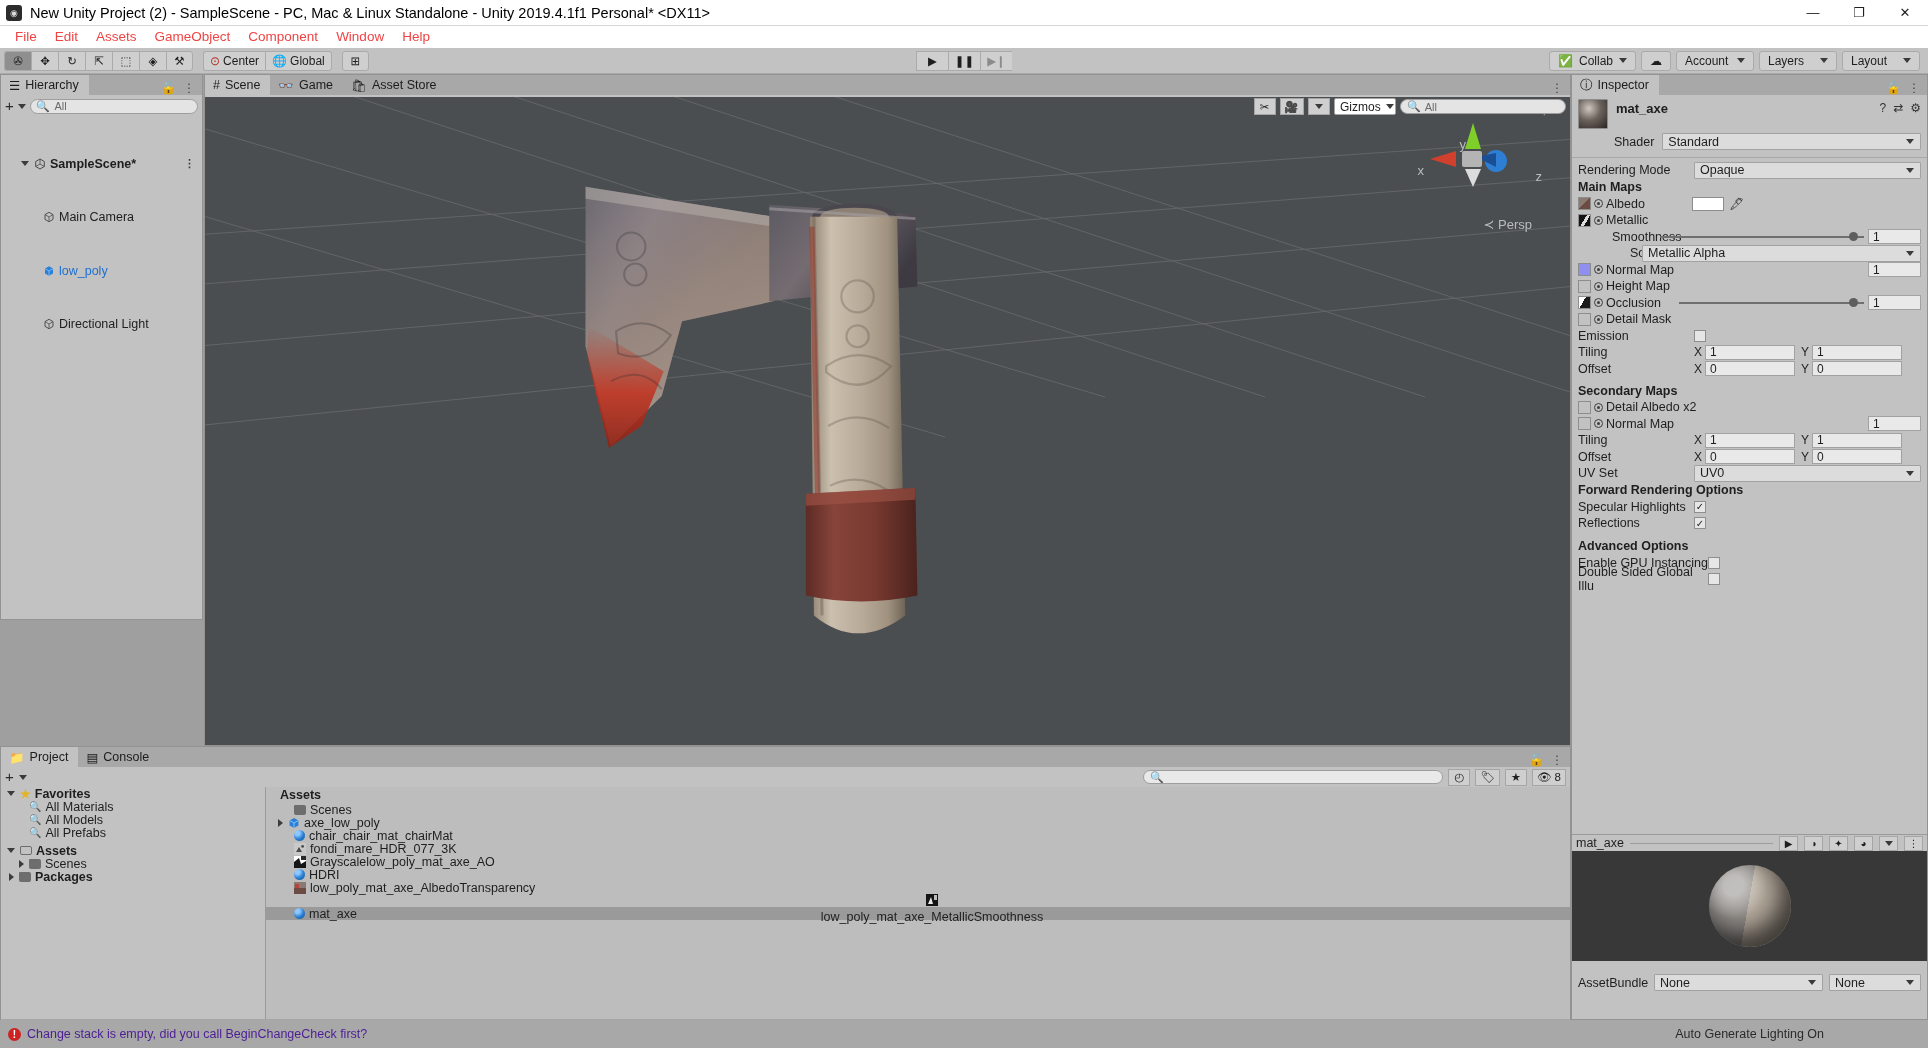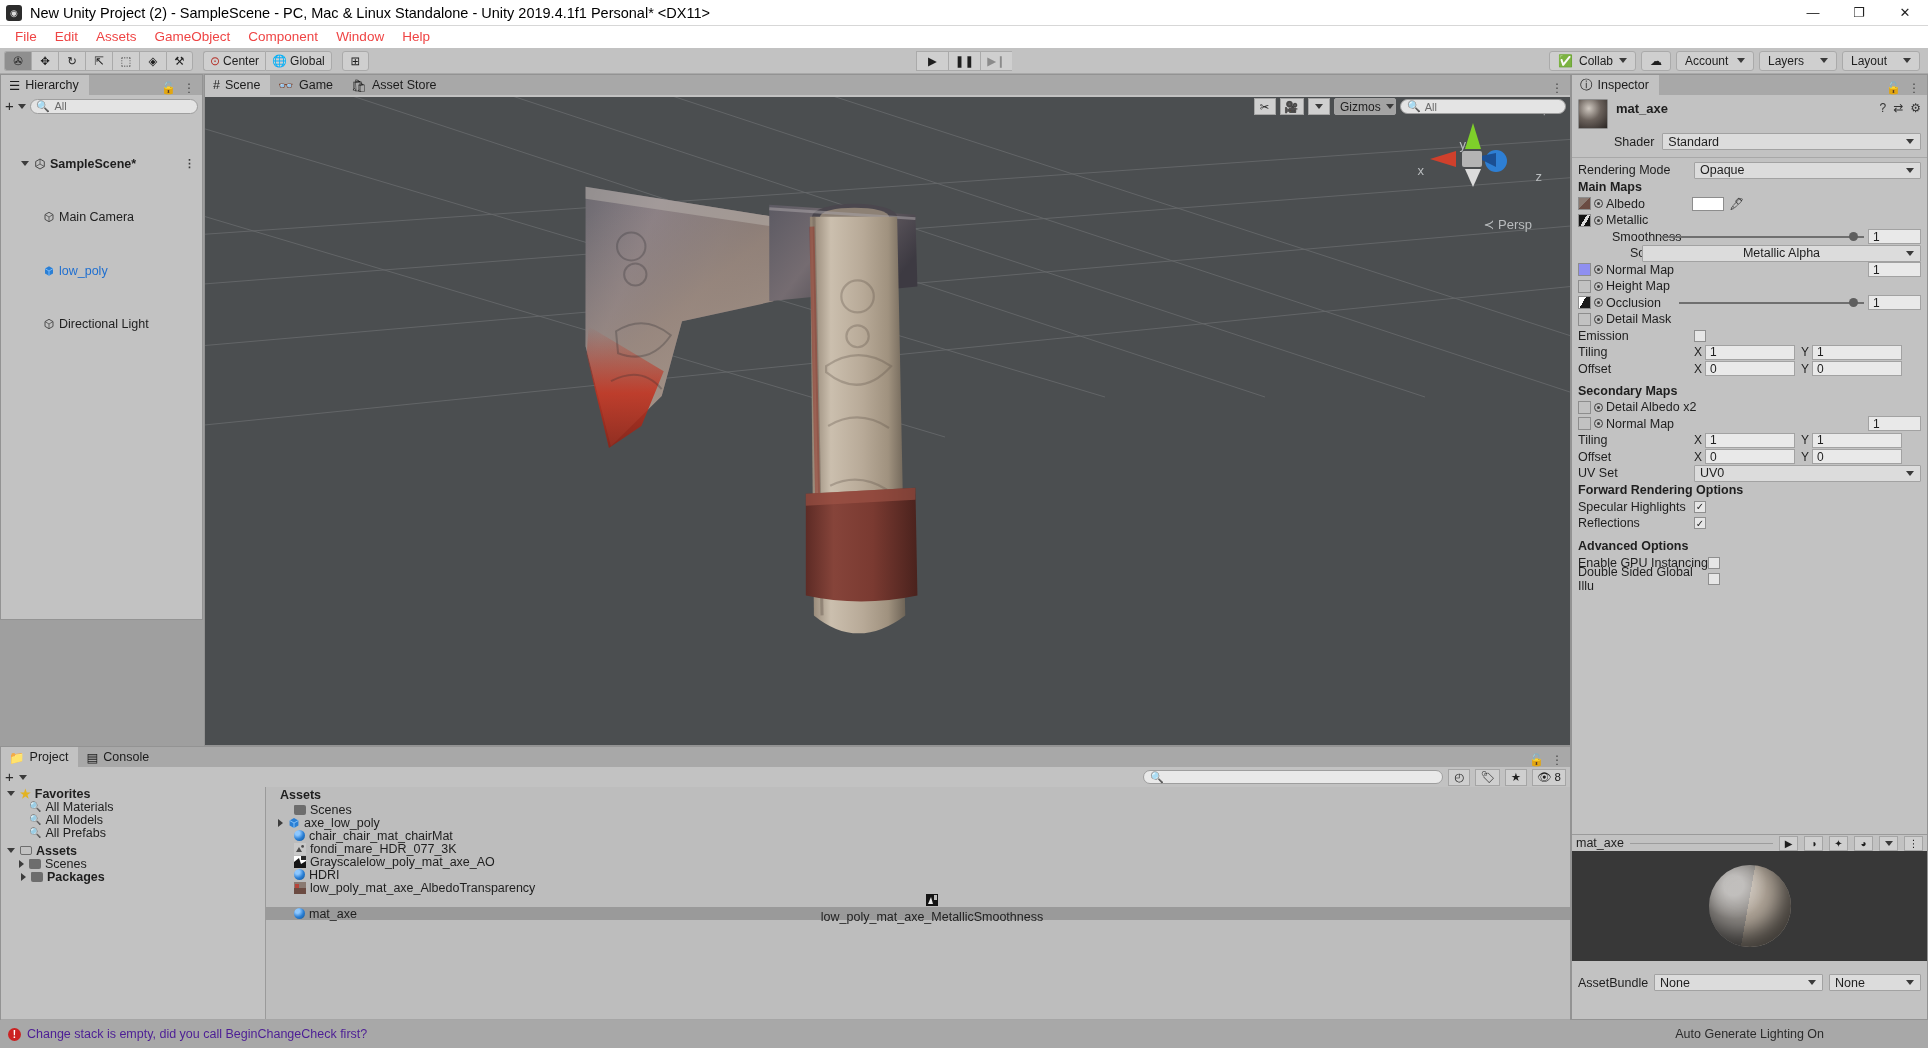--- a/index.html
+++ b/index.html
@@ -63,21 +63,21 @@
   .arrow-r{ width:0;height:0;border-top:4.5px solid transparent;border-bottom:4.5px solid transparent;
      border-left:5px solid #3c3c3c; margin-right:1px;}
   .ico-cube{ width:12px;height:12px; display:inline-block;}
   .lbl-blue{ color:#1f6fd0; }
   .dots{ position:absolute; right:6px; font-size:11px; color:#3c3c3c; letter-spacing:1px;}
 
   
   #scene{ left:204px; top:0; right:357px; height:672px; }
   .scene-tools{ height:22px; background:#c2c2c2; display:flex; align-items:center; gap:3px; padding:0 3px;
      border-bottom:1px solid #9a9a9a; }
-  .sdrop{ height:17px; background:#a3a3a3; border:1px solid #a5a5a5; border-radius:2px;
+  .sdrop{ height:17px; background:#ffffff; border:1px solid #a5a5a5; border-radius:2px;
      display:flex;align-items:center;gap:5px;padding:0 5px;font-size:12px;}
   .sbtn{ height:17px;min-width:22px;padding:0 4px;background:#cfcfcf;border:1px solid #a5a5a5;
      display:flex;align-items:center;justify-content:center;gap:2px;font-size:11.5px;}
   .sep{ width:1px;height:14px;background:#9a9a9a;margin:0 2px;}
   .scene-view{ position:absolute; top:22px; left:0; right:0; bottom:0; background:#4b4e50; overflow:hidden;}
   .gizmo-label{ position:absolute; color:#b9bcbe; font-size:13px;}
 
   
   #inspector{ right:0; top:0; width:357px; bottom:0; background:#c2c2c2;}
   .insp-head{ height:36px; background:#c2c2c2; display:flex; align-items:flex-start; padding:4px 6px 0 6px; gap:8px;}
@@ -517,21 +517,21 @@
           <div class="arow bold" style="padding-left:6px;margin-top:5px;">
             <span class="arrow-d"></span>
             <span class="fld open"></span>
             <span>Assets</span>
           </div>
           <div class="arow" style="padding-left:18px;">
             <span class="arrow-r"></span>
             <span class="fld"></span>
             <span>Scenes</span>
           </div>
-          <div class="arow bold" style="padding-left:20px;">
+          <div class="arow bold" style="padding-left:8px;">
             <span class="arrow-r"></span>
             <span class="fld"></span>
             <span>Packages</span>
           </div>
         </div>
 
         <div class="prj-right">
           <div class="prj-right-head">Assets</div>
 
           <div class="arow" style="padding-left:28px;">
@@ -664,21 +664,21 @@
           <span class="lab" style="padding-left:34px;width:82px;">Smoothness</span>
           <div class="slider">
             <div class="track"></div>
             <div class="knob"></div>
           </div>
           <div class="numbox">1</div>
         </div>
 
         <div class="frow">
           <span class="lab" style="padding-left:52px;width:64px;">Source</span>
-          <div class="dropdown" style="flex:1;justify-content:center;">
+          <div class="dropdown" style="flex:1;">
             <span>Metallic Alpha</span>
             <span class="caret"></span>
           </div>
         </div>
 
         <div class="frow">
           <div class="tex-slot" style="background:#8f8ff0;"></div>
           <span class="radio"></span>
           <span>Normal Map</span>
           <div class="numbox" style="margin-left:auto;">1</div>

